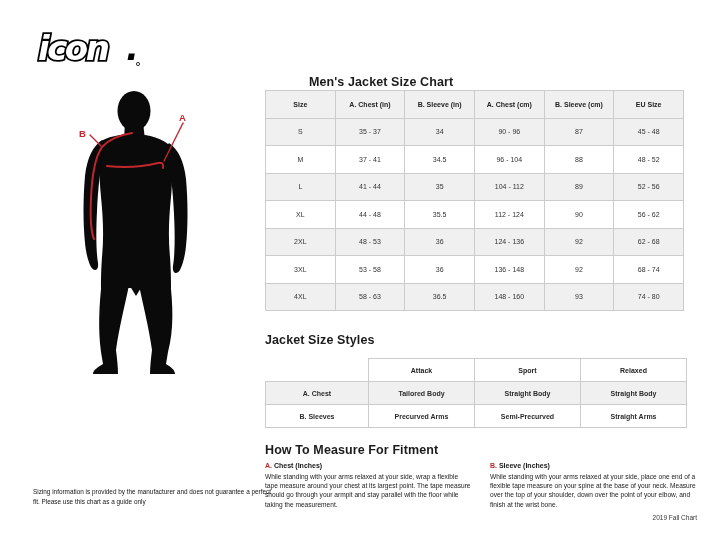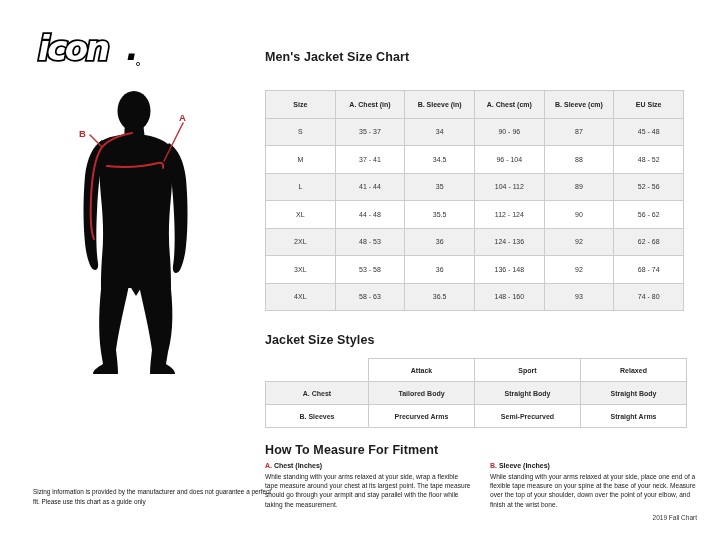--- a/index.html
+++ b/index.html
@@ -8,21 +8,21 @@
   .page { position:relative; width:720px; height:540px; background:#fff; overflow:hidden; }
 
   
   .logo { position:absolute; left:34px; top:22px; }
 
   
   .figure { position:absolute; left:30px; top:80px; }
 
   
   .h-title { position:absolute; left:265px; font-size:12.5px; font-weight:bold; color:#1c1c1c; letter-spacing:0.1px; }
-  .t-size   { top:50px; }
+  .t-size   { top:75px;margin-left:44px; }
   .t-styles { top:333px;text-align:center; }
   .t-measure{ top:443px; }
 
   
   table { border-collapse:collapse; table-layout:fixed; position:absolute; left:265px; background:#fff; }
   th, td { border:1px solid #cccccc; text-align:center; vertical-align:middle;
            font-size:7px; color:#333; padding:0 2px; }
   th { font-weight:bold; color:#222; }
 
   table.main { top:90px; width:419px; }

